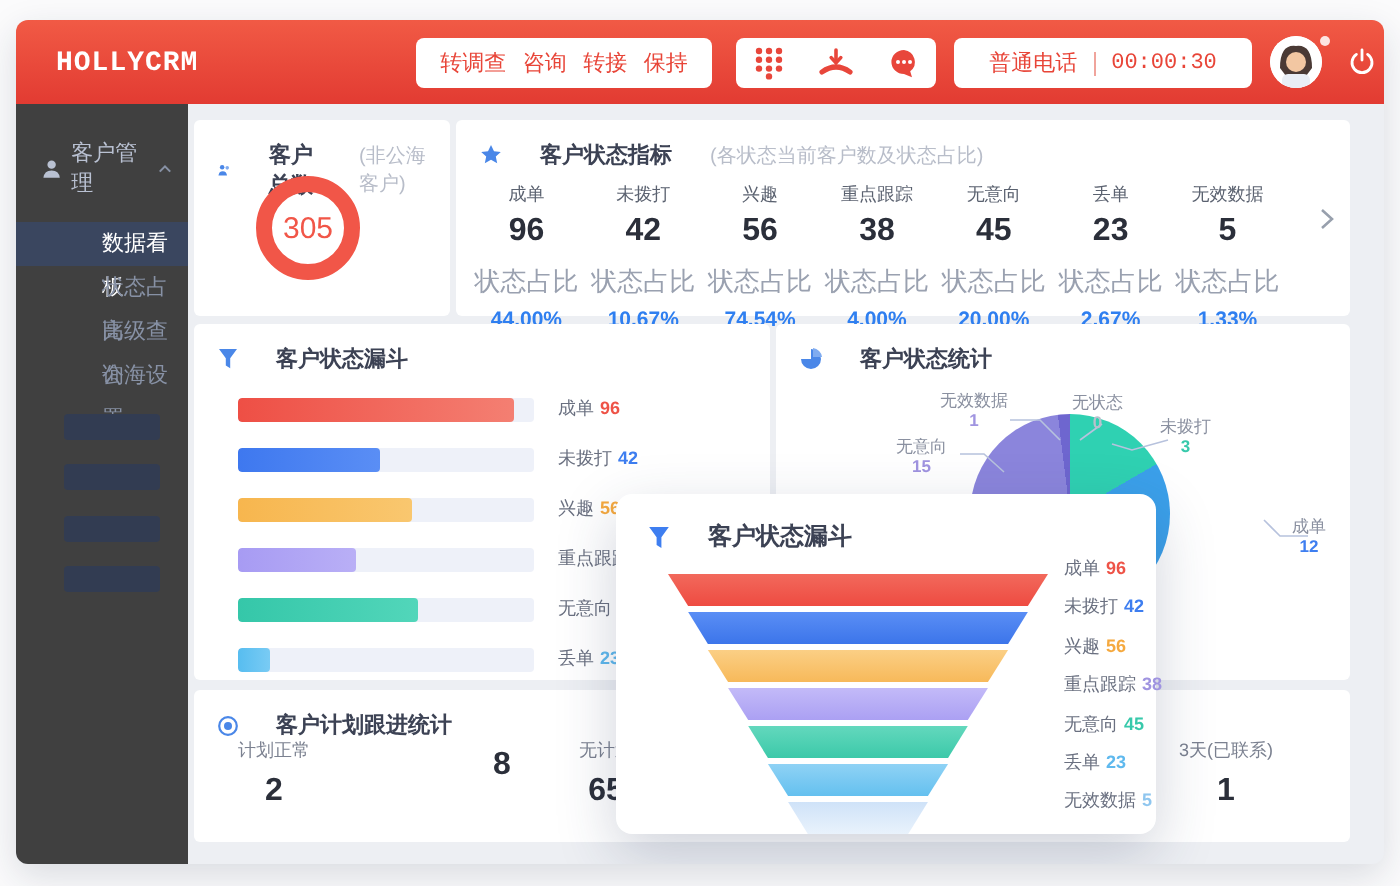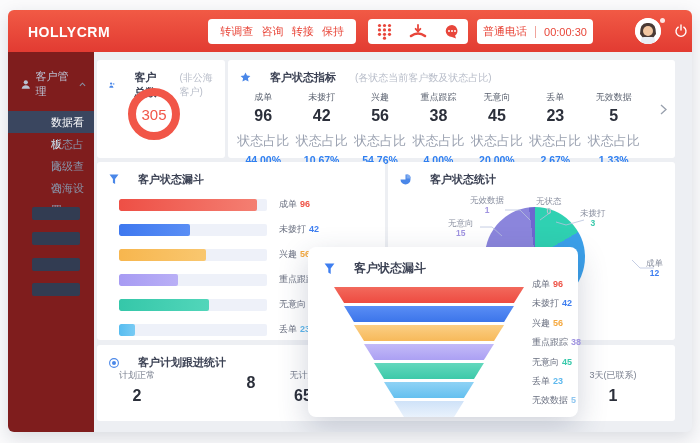--- a/index.html
+++ b/index.html
@@ -2,34 +2,34 @@
 <html><head>
 <meta charset="utf-8">
 <style>
   * { margin:0; padding:0; box-sizing:border-box; }
   html,body { width:700px; height:443px; background:#fbfbfc; font-family:"Liberation Sans", sans-serif; }
   .window { position:absolute; left:8px; top:10px; width:684px; height:422px; background:#edeff3;
             border-radius:6px; box-shadow:0 6px 18px rgba(30,40,70,.15); overflow:hidden; }
 
   
   .header { position:absolute; top:0; left:0; right:0; height:42px;
-            background:linear-gradient(180deg,#f15a45,#e23b32); z-index:5; }
+            background:linear-gradient(180deg,#f15a45,#e23b32); z-index:5;font-family:Liberation Mono, monospace; }
   .brand { position:absolute; left:20px; top:14px; color:#fff; font-weight:bold; font-size:14px; letter-spacing:.5px; }
   .pill { position:absolute; top:9px; height:25px; background:#fff; border-radius:4px; display:flex; align-items:center; }
   .pill-actions { left:200px; width:148px; justify-content:space-around; padding:0 8px; }
   .pill-actions span { color:#e84538; font-size:11px; cursor:pointer; }
   .pill-icons { left:360px; width:100px; justify-content:space-around; }
-  .pill-phone { left:469px; width:116px; justify-content:center; color:#e84538; font-size:11px; gap:8px;text-align:center; }
+  .pill-phone { left:469px; width:149px; justify-content:center; color:#e84538; font-size:11px; gap:8px;text-align:center; }
   .pill-phone .divider { width:1px; height:12px; background:#f0a49c; }
   .avatar { position:absolute; left:627px; top:8px; width:26px; height:26px; border-radius:50%; background:#fff; overflow:hidden; cursor:pointer; }
   .avatar-badge { position:absolute; left:652px; top:8px; width:5px; height:5px; border-radius:50%; background:rgba(255,255,255,.85); }
   .power { position:absolute; left:666px; top:14px; cursor:pointer; }
 
   
-  .sidebar { position:absolute; left:0; top:42px; width:86px; bottom:0; background:#7f1d1d; z-index:4; }
+  .sidebar { position:absolute; left:0; top:42px; width:86px; bottom:0; background:#404040; z-index:4; }
   .side-section { display:flex; align-items:center; gap:5px; color:#b9c1d2; font-size:11px; padding:17px 8px 12px 13px; cursor:pointer; }
   .side-section svg.chev { margin-left:auto; }
   .side-item { height:22px; line-height:22px; padding-left:43px; color:#8791a5; font-size:11px; cursor:pointer; }
   .side-item.active { background:#3a465f; color:#fff; }
   .side-ph { position:absolute; left:24px; width:48px; height:13px; background:#323c52; border-radius:2px; }
 
   
   .main { position:absolute; left:86px; top:42px; right:0; bottom:0; }
   .panel { position:absolute; background:#fff; border-radius:3px; }
   .p-head { display:flex; align-items:center; gap:19px; padding:10px 12px 0 12px; }
@@ -222,21 +222,21 @@
         <div class="metric">
           <div class="m-label">未拨打</div>
           <div class="m-value">42</div>
           <div class="m-ratio">状态占比</div>
           <div class="m-pct">10.67%</div>
         </div>
         <div class="metric">
           <div class="m-label">兴趣</div>
           <div class="m-value">56</div>
           <div class="m-ratio">状态占比</div>
-          <div class="m-pct">54.76%</div>
+          <div class="m-pct">74.54%</div>
         </div>
         <div class="metric">
           <div class="m-label">重点跟踪</div>
           <div class="m-value">38</div>
           <div class="m-ratio">状态占比</div>
           <div class="m-pct">4.00%</div>
         </div>
         <div class="metric">
           <div class="m-label">无意向</div>
           <div class="m-value">45</div>

